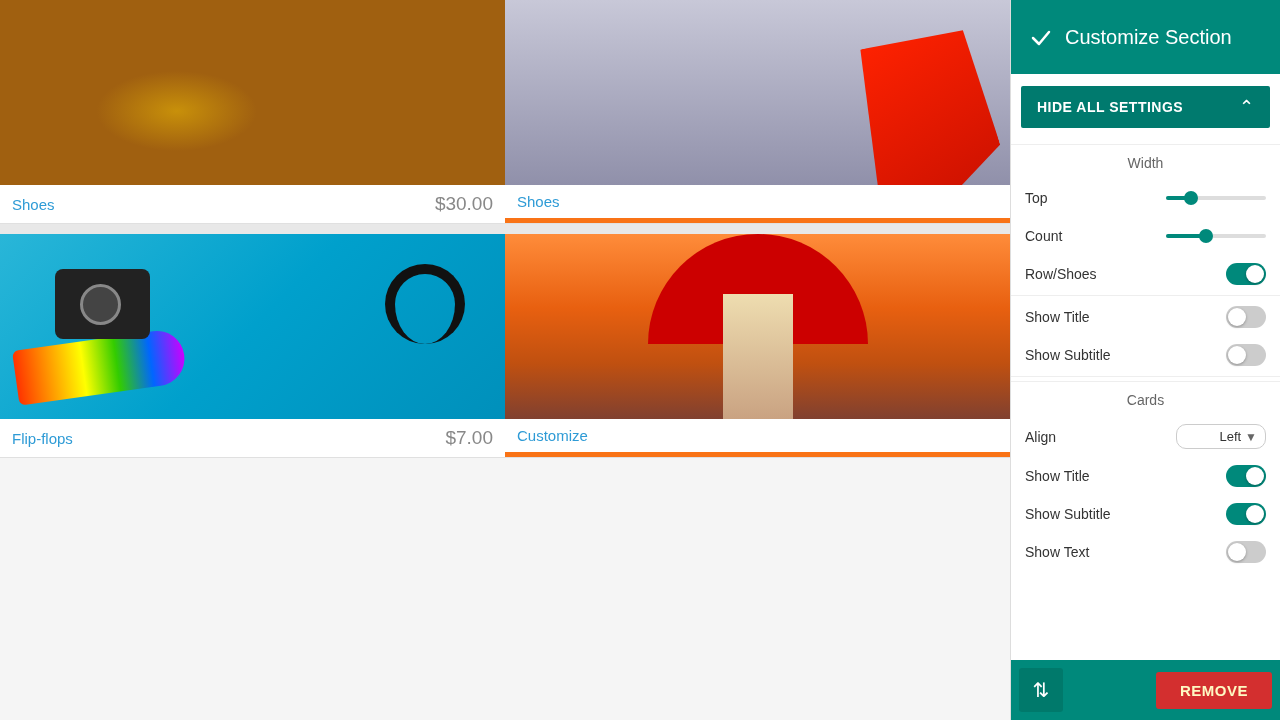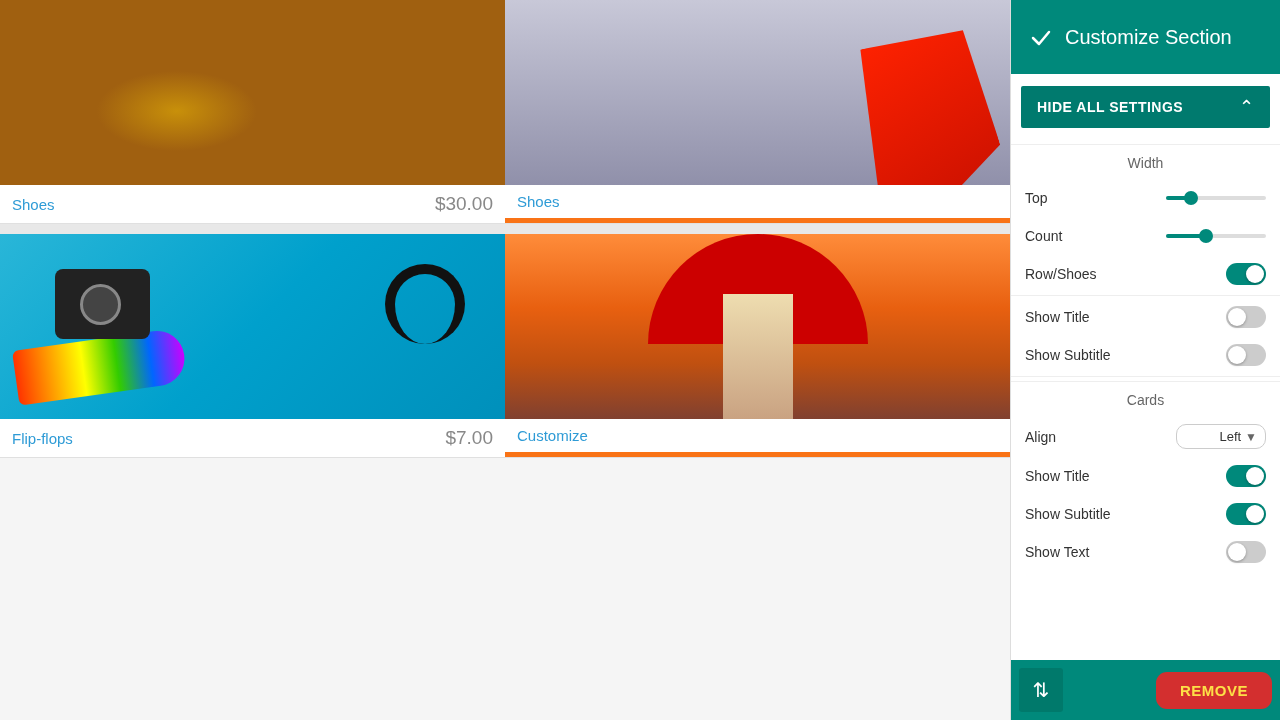--- a/index.html
+++ b/index.html
@@ -238,26 +238,26 @@
       display: flex;
       align-items: center;
       justify-content: center;
       cursor: pointer;
       color: white;
       font-size: 20px;
     }
 
     .remove-btn {
       background: #d32f2f;
-      color: #fde047;
+      color: #fef9c3;
       border: none;
       padding: 10px 24px;
       font-size: 15px;
       font-weight: bold;
-      border-radius: 11px;
+      border-radius: 3px;
       cursor: pointer;
       letter-spacing: 0.5px;
     }
 
     
     .settings-body::-webkit-scrollbar { width: 6px; }
     .settings-body::-webkit-scrollbar-track { background: #f0f0f0; }
     .settings-body::-webkit-scrollbar-thumb { background: #ccc; border-radius: 3px; }
 
     

